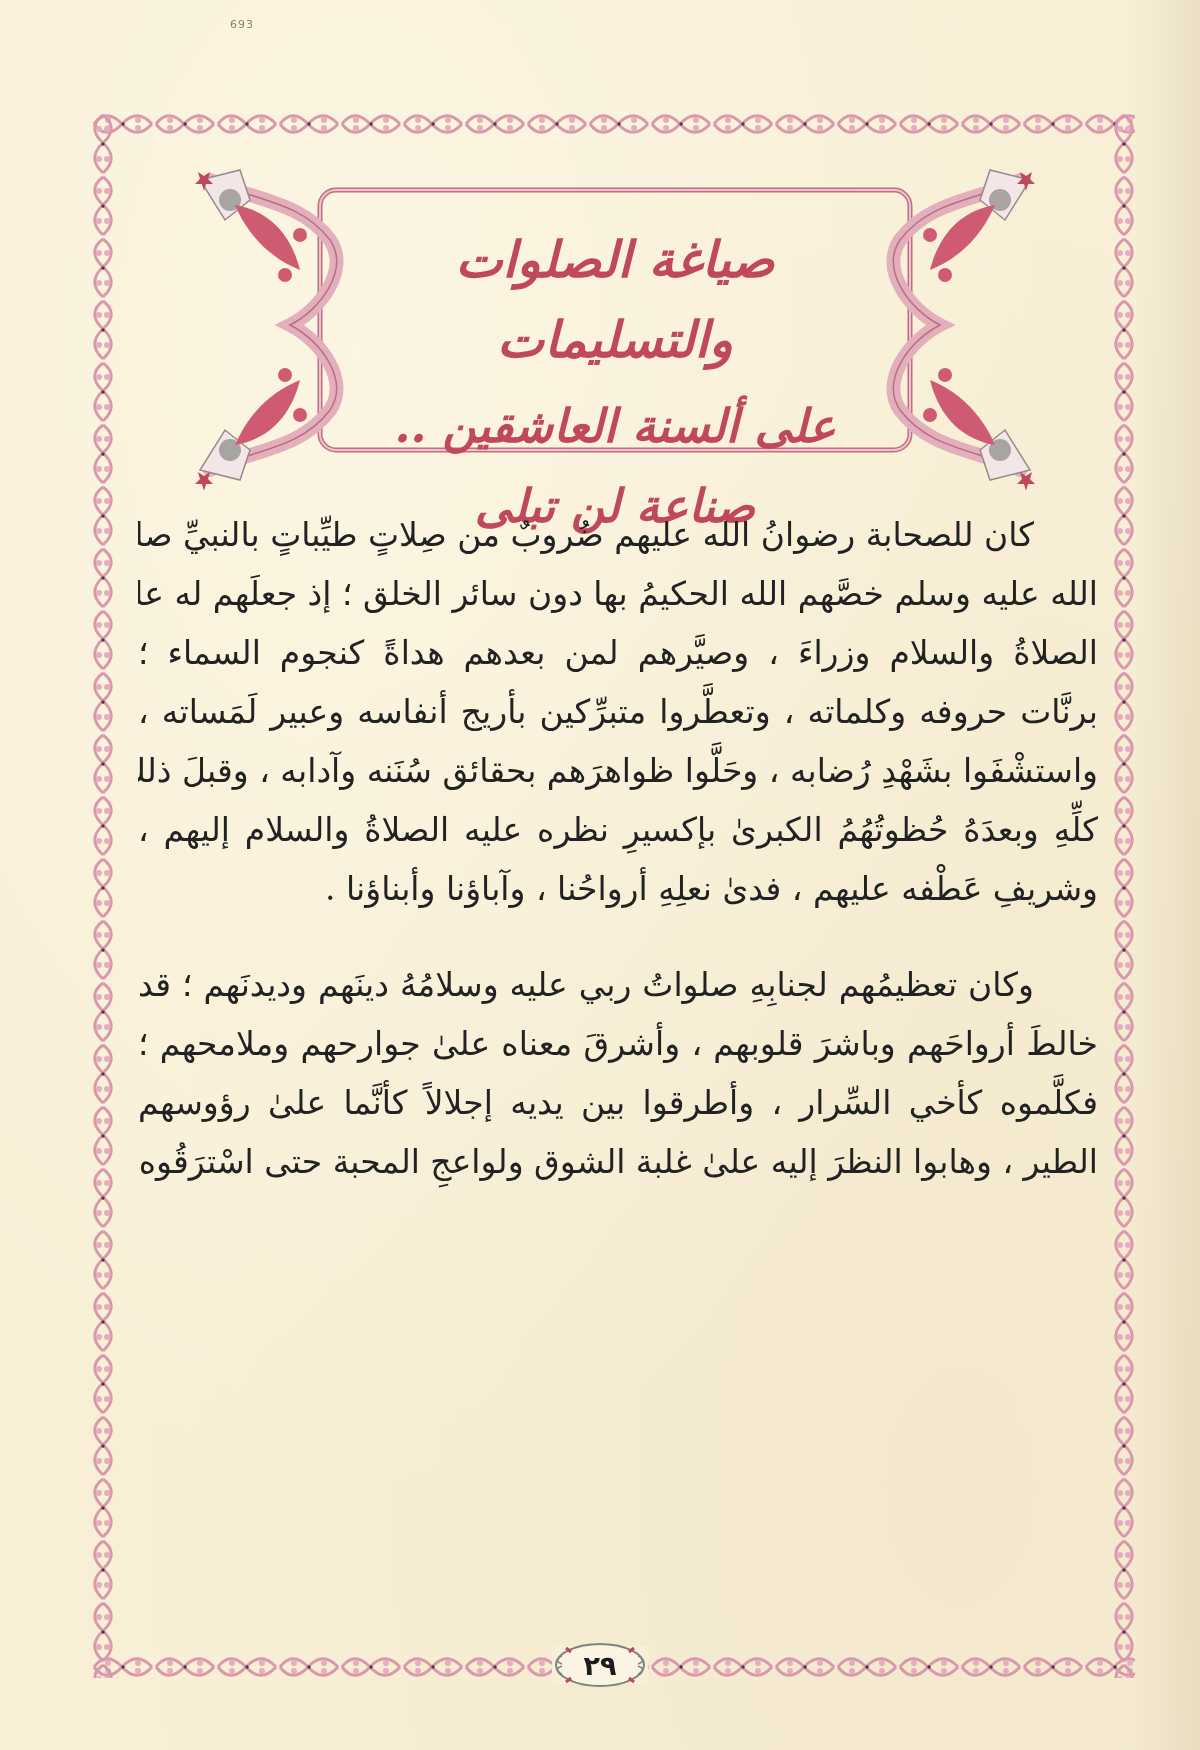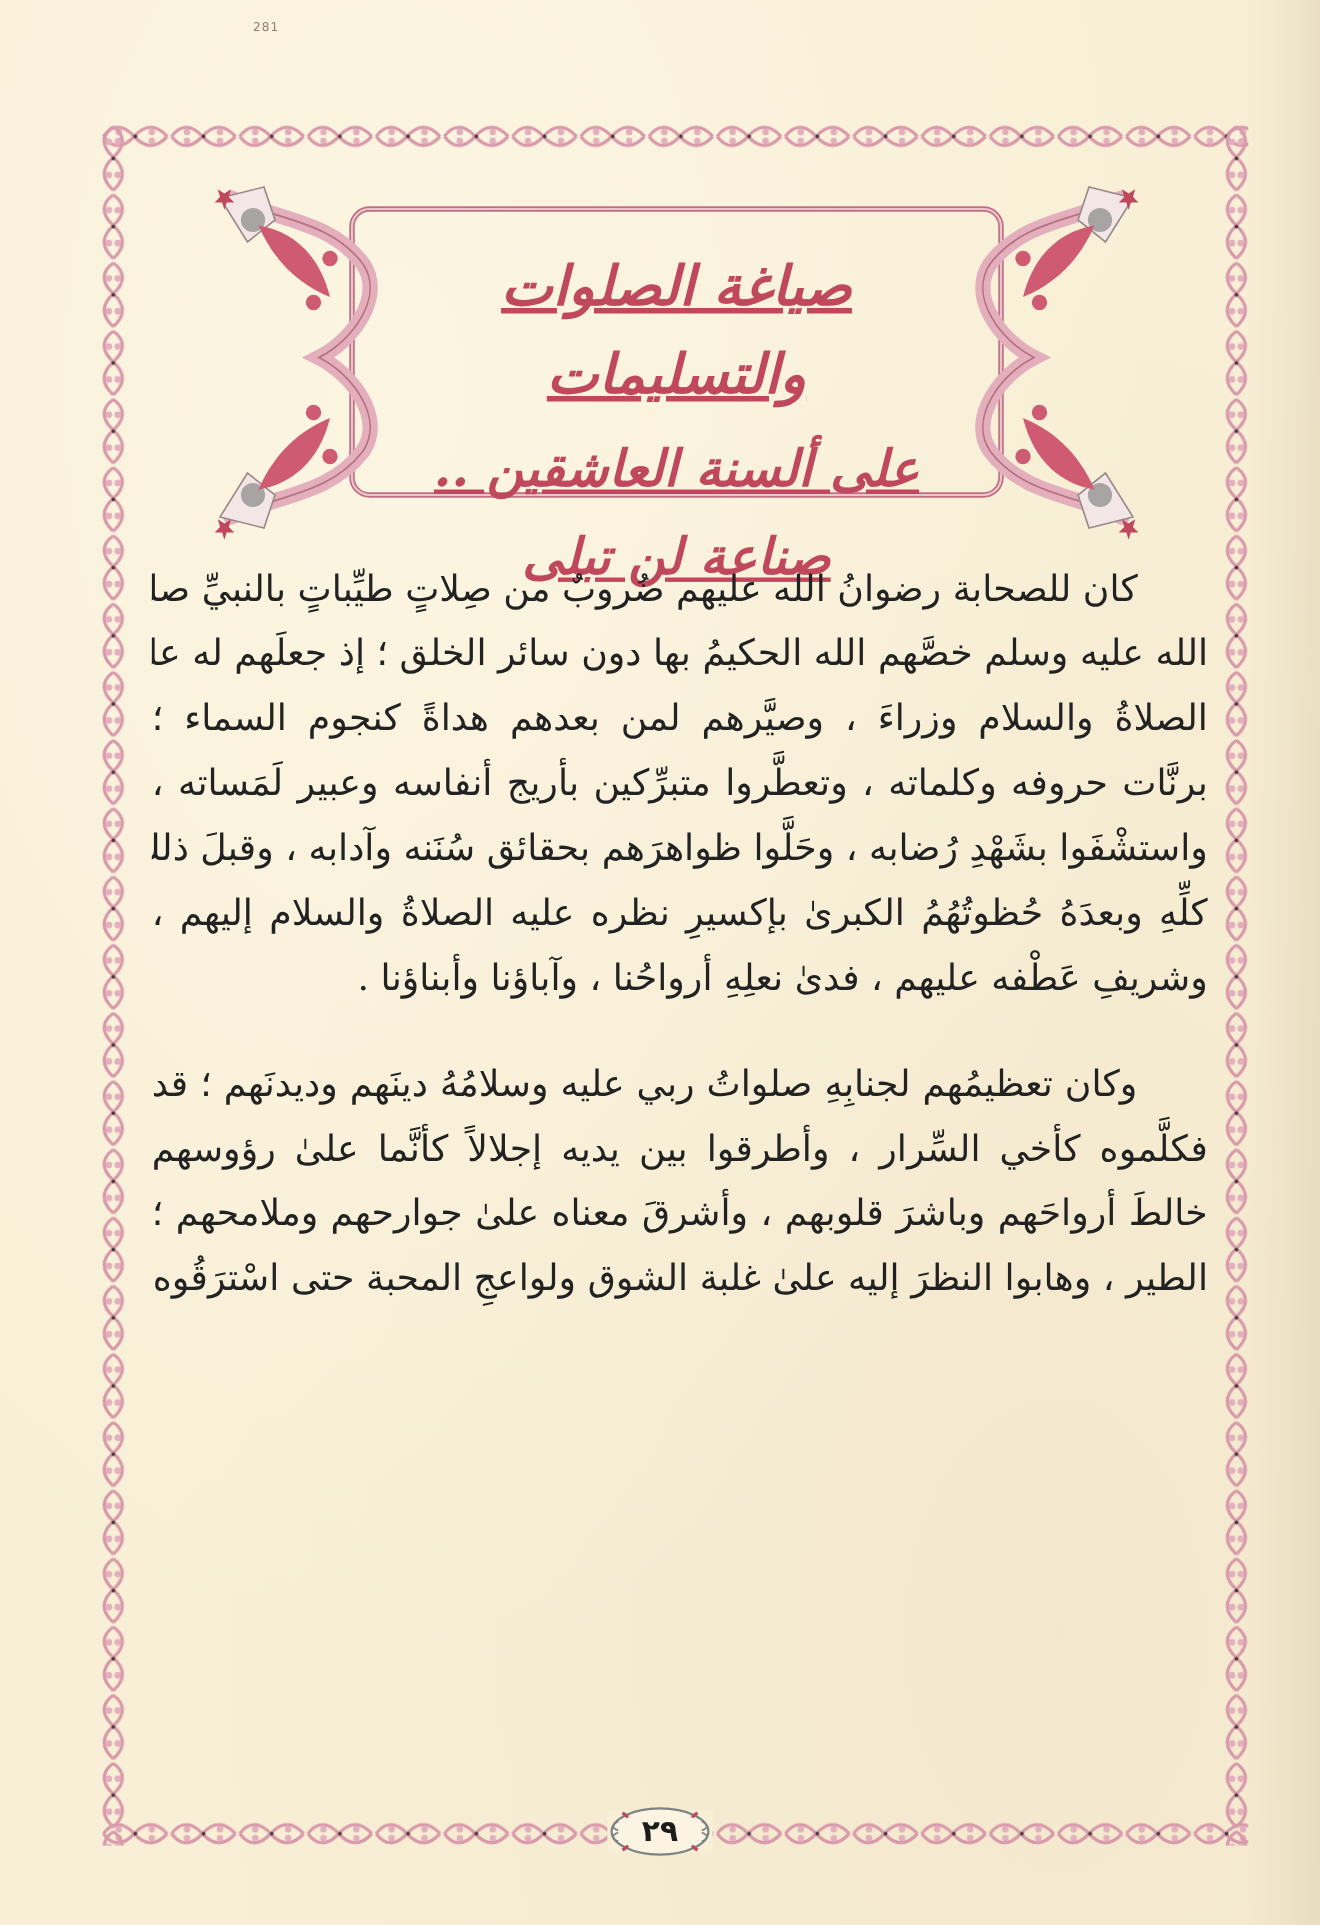--- a/index.html
+++ b/index.html
@@ -23,21 +23,21 @@
   .band.top, .band.bottom { left:0; right:0; height:22px; }
   .band.top { top:0; } .band.bottom { bottom:0; }
   .band.left, .band.right { top:0; bottom:0; width:22px; }
   .band.left { left:0; } .band.right { right:0; }
   .band svg { width:100%; height:100%; display:block; }
 
   
   .title-box { position:absolute; left:180px; top:160px; width:870px; height:330px; }
   .title-box svg.framebox { position:absolute; inset:0; width:100%; height:100%; }
   .title-text { position:absolute; left:150px; right:150px; top:60px; text-align:center;
-    direction: rtl; color:#c0485d; font-family:"DejaVu Serif", serif; font-weight:bold;text-decoration:underline; }
+    direction: rtl; color:#c0485d; font-family:"DejaVu Serif", serif; font-weight:bold; }
   .title-line1 { font-size:50px; line-height:80px; font-style: italic; }
   .title-line2 { font-size:46px; line-height:80px; font-style: italic; margin-top:6px; }
 
   
   .body-text { position:absolute; left:138px; width:960px; top:505px; direction:rtl;
     color:#222; font-family:"DejaVu Serif", serif; font-size:33px; }
   .line { height:59px; line-height:59px; text-align:justify; text-align-last:justify;
     white-space:nowrap; overflow:hidden; }
   .line.indent { padding-right:64px; }
   .line.last { text-align-last:right; }
@@ -47,21 +47,21 @@
   .page-num { position:absolute; left:552px; top:1640px; width:96px; height:50px; }
   .page-num svg { position:absolute; inset:0; width:100%; height:100%; }
   .page-num span { position:absolute; inset:0; display:flex; align-items:center; justify-content:center;
     font-family:"DejaVu Sans", sans-serif; font-size:27px; font-weight:bold; color:#1c1c1c; }
 </style>
 </head>
 <body>
 
 <div class="page">
   <div class="spine-shade"></div>
-  <div class="scan-mark">281</div>
+  <div class="scan-mark">693</div>
 
   <div class="frame">
     <div class="band top">
       <svg viewBox="0 0 1043 22" preserveAspectRatio="none">
         <defs>
           <pattern id="hpat" width="62" height="22" patternUnits="userSpaceOnUse">
             <path d="M2 11 C10 0, 20 0, 30 11 C40 22, 50 22, 60 11" stroke="#d89aab" stroke-width="3" fill="none"></path>
             <path d="M2 11 C10 22, 20 22, 30 11 C40 0, 50 0, 60 11" stroke="#d89aab" stroke-width="3" fill="none"></path>
             <circle cx="16" cy="7" r="3" fill="#e3afbd"></circle>
               <circle cx="16" cy="15" r="3" fill="#e3afbd"></circle>
@@ -153,22 +153,22 @@
       <div class="line">الله عليه وسلم خصَّهم الله الحكيمُ بها دون سائر الخلق ؛ إذ جعلَهم له عليه</div>
       <div class="line">الصلاةُ والسلام وزراءَ ، وصيَّرهم لمن بعدهم هداةً كنجوم السماء ؛</div>
       <div class="line">برنَّات حروفه وكلماته ، وتعطَّروا متبرِّكين بأريج أنفاسه وعبير لَمَساته ،</div>
       <div class="line">واستشْفَوا بشَهْدِ رُضابه ، وحَلَّوا ظواهرَهم بحقائق سُنَنه وآدابه ، وقبلَ ذلك</div>
       <div class="line">كلِّهِ وبعدَهُ حُظوتُهُمُ الكبرىٰ بإكسيرِ نظره عليه الصلاةُ والسلام إليهم ،</div>
       <div class="line last">وشريفِ عَطْفه عليهم ، فدىٰ نعلِهِ أرواحُنا ، وآباؤنا وأبناؤنا .</div>
     </div>
     <div class="para-gap"></div>
     <div>
       <div class="line indent">وكان تعظيمُهم لجنابِهِ صلواتُ ربي عليه وسلامُهُ دينَهم وديدنَهم ؛ قد</div>
+      <div class="line">خالطَ أرواحَهم وباشرَ قلوبهم ، وأشرقَ معناه علىٰ جوارحهم وملامحهم ؛</div>
       <div class="line">فكلَّموه كأخي السِّرار ، وأطرقوا بين يديه إجلالاً كأنَّما علىٰ رؤوسهم</div>
-      <div class="line">خالطَ أرواحَهم وباشرَ قلوبهم ، وأشرقَ معناه علىٰ جوارحهم وملامحهم ؛</div>
       <div class="line">الطير ، وهابوا النظرَ إليه علىٰ غلبة الشوق ولواعجِ المحبة حتى اسْترَقُوه ،</div>
     </div>
   </div>
 
   <div class="page-num">
     <svg viewBox="0 0 96 50">
       <rect x="0" y="6" width="96" height="38" fill="#f8efd6"></rect>
       <ellipse cx="48" cy="25" rx="44" ry="21" fill="#fbf4e2" stroke="#7c8584" stroke-width="2"></ellipse>
       <path d="M10 16 c-6 2 -6 6 0 8 M10 26 c-6 2 -6 6 0 8" stroke="#7c8584" stroke-width="1.6" fill="none"></path>
       <path d="M86 16 c6 2 6 6 0 8 M86 26 c6 2 6 6 0 8" stroke="#7c8584" stroke-width="1.6" fill="none"></path>

